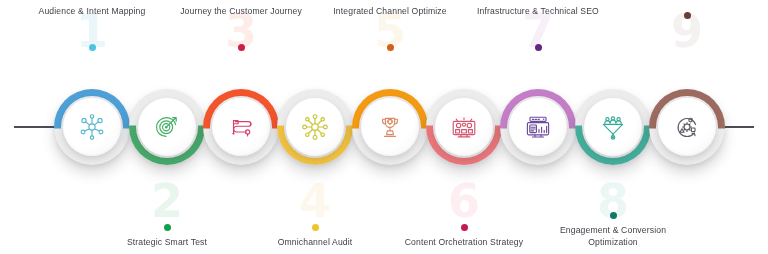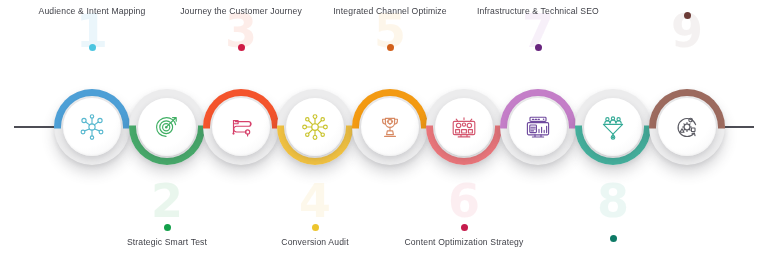--- a/index.html
+++ b/index.html
@@ -230,21 +230,21 @@
                 <circle cx="23.6" cy="10.9" r="0.9" fill="#d6416b" stroke="none"></circle>
               </g>
             </svg>
           </div>
         </div>
       </div>
       <div class="step down" style="left: 315px; --c: #efc041;">
         <div class="caption">
           <div class="ghost-num" style="color: rgb(250, 234, 192);">4</div>
           <div class="stack">
-            <div class="label">Conversion Audit</div>
+            <div class="label">Omnichannel Audit</div>
             <div class="dot" style="background: rgb(237, 197, 46);"></div>
           </div>
         </div>
         <div class="node">
           <div class="disc"></div>
           <div class="arc"></div>
           <div class="puck">
             <svg width="28" height="28" viewBox="0 0 28 28">
               <g fill="none" stroke="#c9c32b" stroke-width="1.15" stroke-linecap="round" stroke-linejoin="round">
                 <circle cx="14" cy="14" r="3.3"></circle>
@@ -284,21 +284,21 @@
                 <path d="M14 5.9v1M14 10.3v1M11.3 8.6h1M15.7 8.6h1"></path>
               </g>
             </svg>
           </div>
         </div>
       </div>
       <div class="step down" style="left: 464px; --c: #e8757a;">
         <div class="caption">
           <div class="ghost-num" style="color: rgb(247, 201, 211);">6</div>
           <div class="stack">
-            <div class="label">Content Optimization Strategy</div>
+            <div class="label">Content Orchetration Strategy</div>
             <div class="dot" style="background: rgb(197, 27, 76);"></div>
           </div>
         </div>
         <div class="node">
           <div class="disc"></div>
           <div class="arc"></div>
           <div class="puck">
             <svg width="28" height="28" viewBox="0 0 28 28">
               <g fill="none" stroke="#d4566e" stroke-width="1.15" stroke-linecap="round" stroke-linejoin="round">
                 <rect x="3.2" y="8.4" width="21.6" height="13.2" rx="1.4"></rect>
@@ -339,20 +339,21 @@
                 <path d="M15 19.6v-3.4M17.6 19.6v-5.4M20.2 19.6v-2.2M22.6 19.6v-6.4"></path>
               </g>
             </svg>
           </div>
         </div>
       </div>
       <div class="step down" style="left: 613px; --c: #44ae9b;">
         <div class="caption">
           <div class="ghost-num" style="color: rgb(191, 230, 221);">8</div>
           <div class="stack">
+            <div class="label">Engagement &amp; Conversion Optimization</div>
             <div class="dot" style="background: rgb(14, 122, 102);"></div>
           </div>
         </div>
         <div class="node">
           <div class="disc"></div>
           <div class="arc"></div>
           <div class="puck">
             <svg width="28" height="28" viewBox="0 0 28 28">
               <g fill="none" stroke="#35ab97" stroke-width="1.15" stroke-linecap="round" stroke-linejoin="round">
                 <circle cx="8.4" cy="6.2" r="1.6"></circle>

